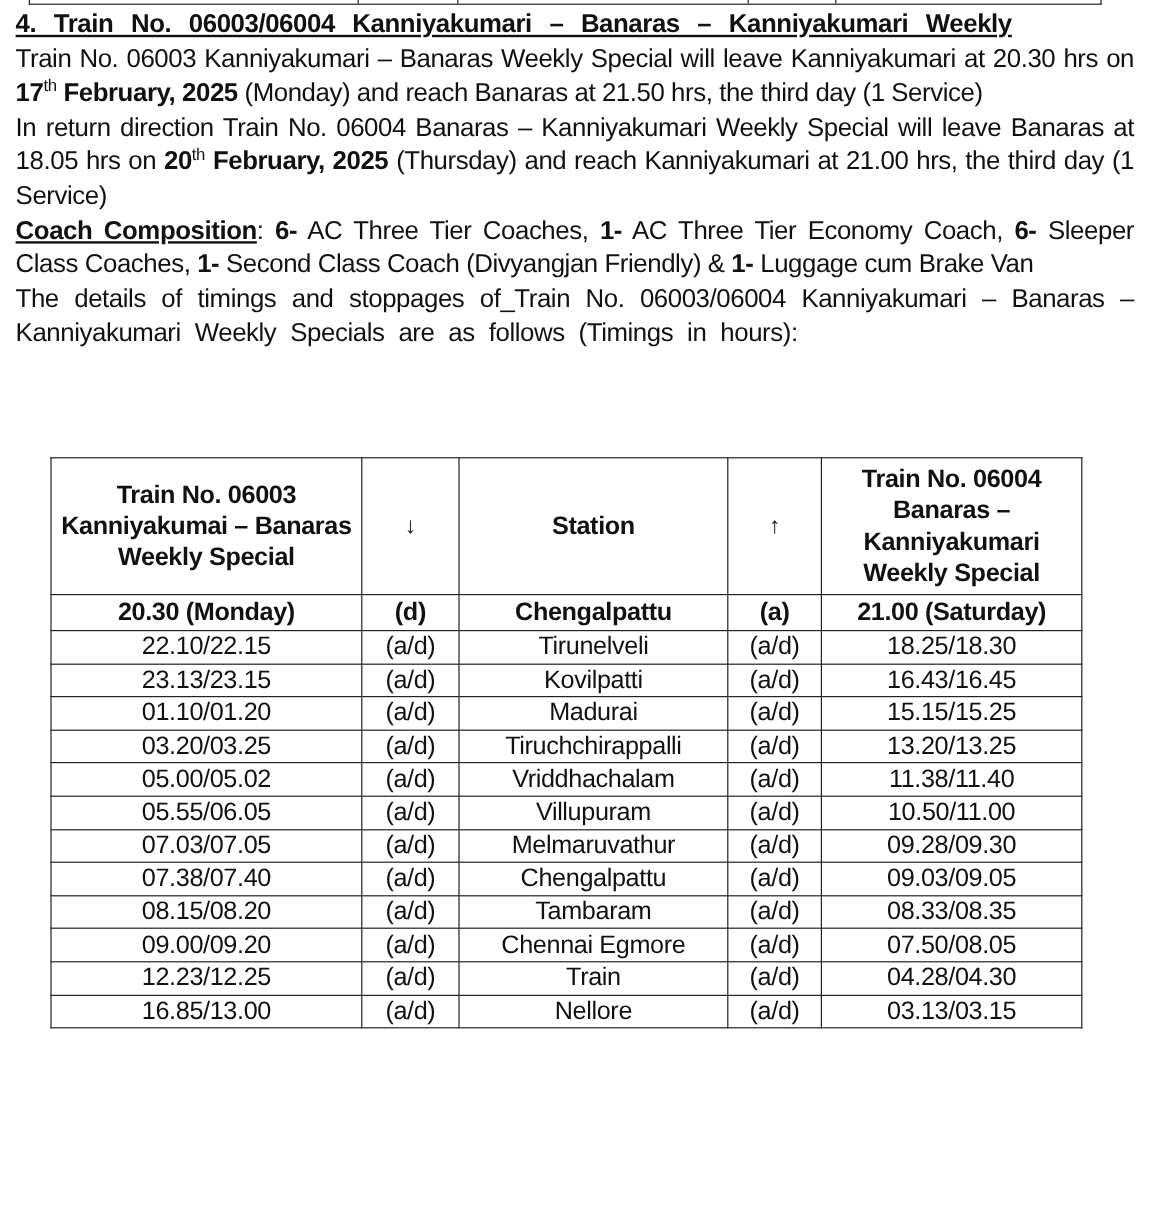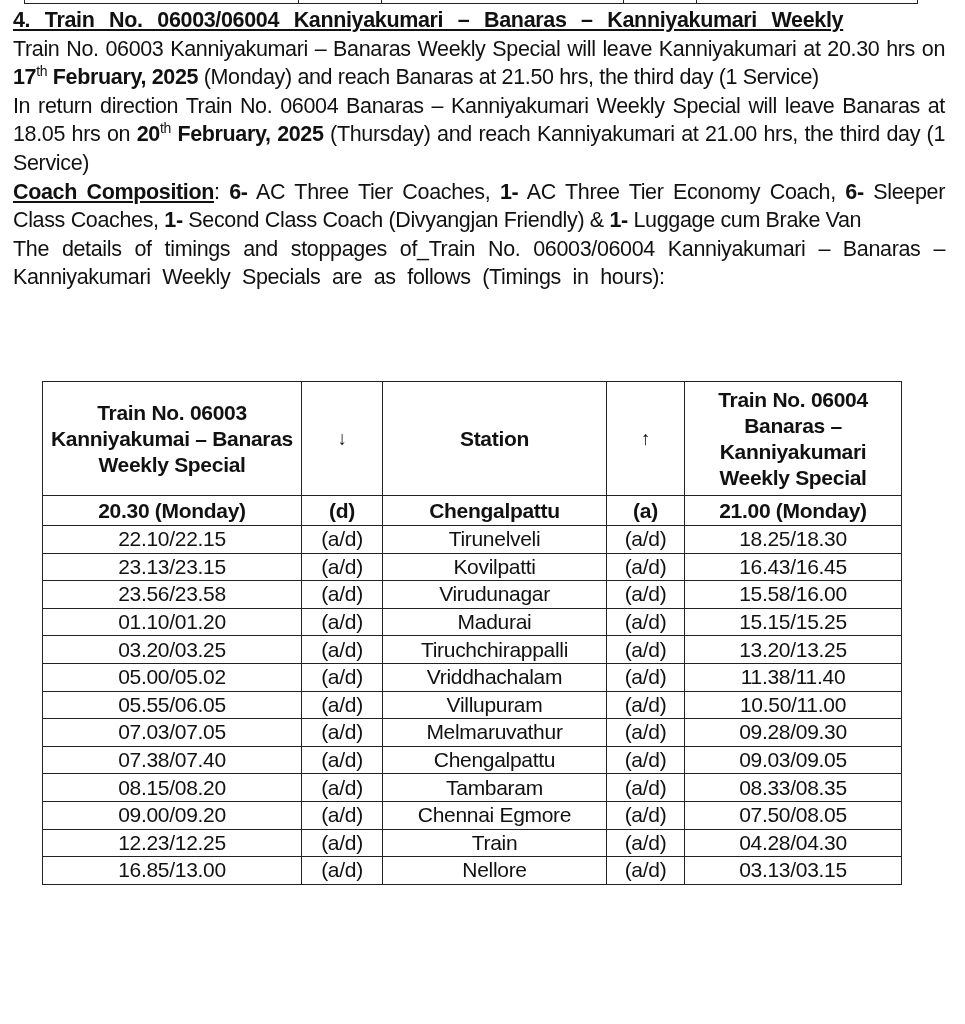--- a/index.html
+++ b/index.html
@@ -145,42 +145,35 @@
       <th class="arrow">↑</th>
       <th>Train No. 06004 Banaras – Kanniyakumari Weekly Special</th>
     </tr>
   </thead>
   <tbody id="tbody">
     <tr class="first">
       <td>20.30 (Monday)</td>
       <td>(d)</td>
       <td>Chengalpattu</td>
       <td>(a)</td>
-      <td>21.00 (Monday)</td>
+      <td>21.00 (Saturday)</td>
     </tr>
       <tr class="row">
         <td>22.10/22.15</td>
         <td>(a/d)</td>
         <td>Tirunelveli</td>
         <td>(a/d)</td>
         <td>18.25/18.30</td>
       </tr>
       <tr class="row">
         <td>23.13/23.15</td>
         <td>(a/d)</td>
         <td>Kovilpatti</td>
         <td>(a/d)</td>
         <td>16.43/16.45</td>
-      </tr>
-      <tr class="row">
-        <td>23.56/23.58</td>
-        <td>(a/d)</td>
-        <td>Virudunagar</td>
-        <td>(a/d)</td>
-        <td>15.58/16.00</td>
       </tr>
       <tr class="row">
         <td>01.10/01.20</td>
         <td>(a/d)</td>
         <td>Madurai</td>
         <td>(a/d)</td>
         <td>15.15/15.25</td>
       </tr>
       <tr class="row">
         <td>03.20/03.25</td>

